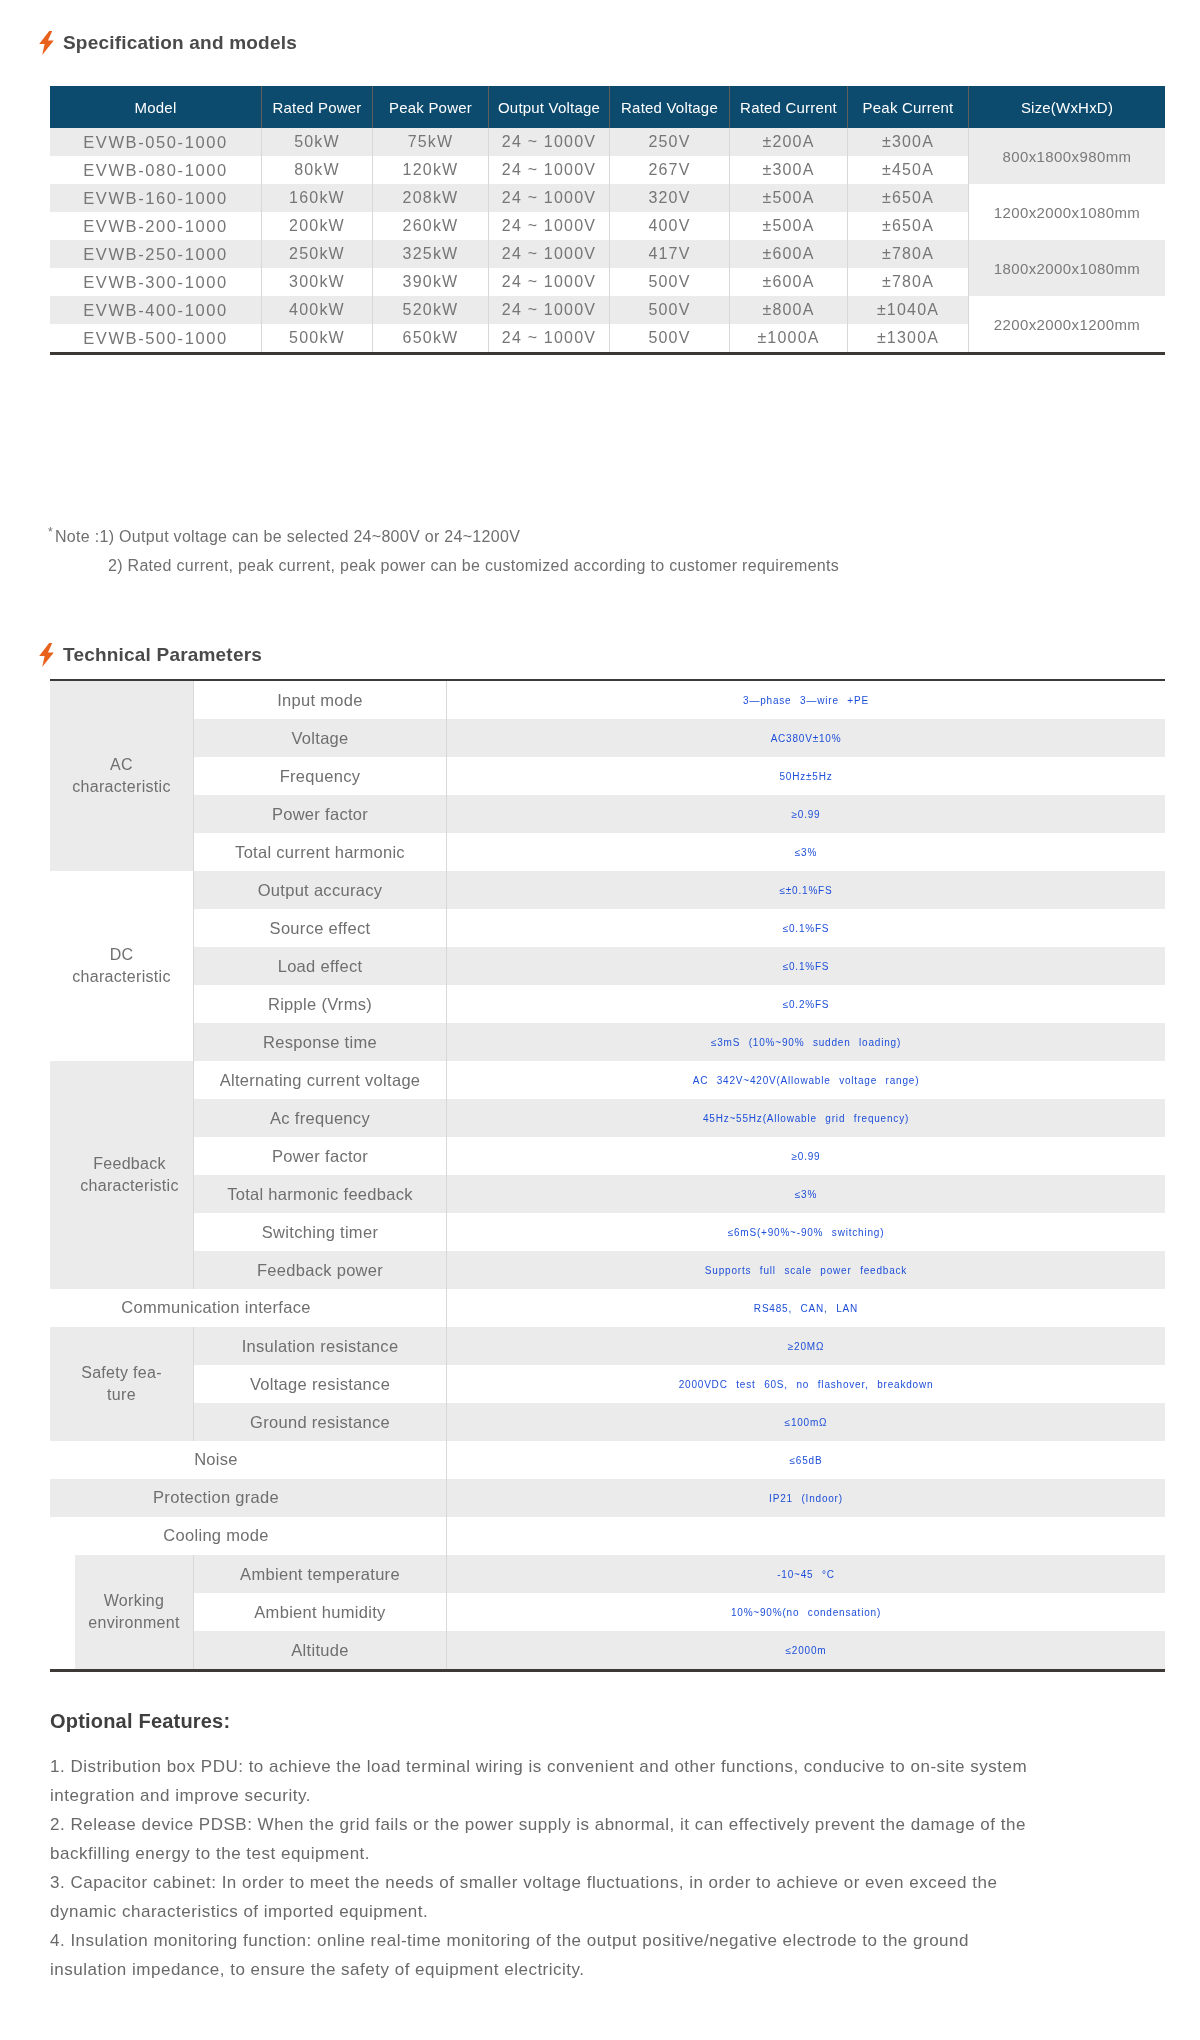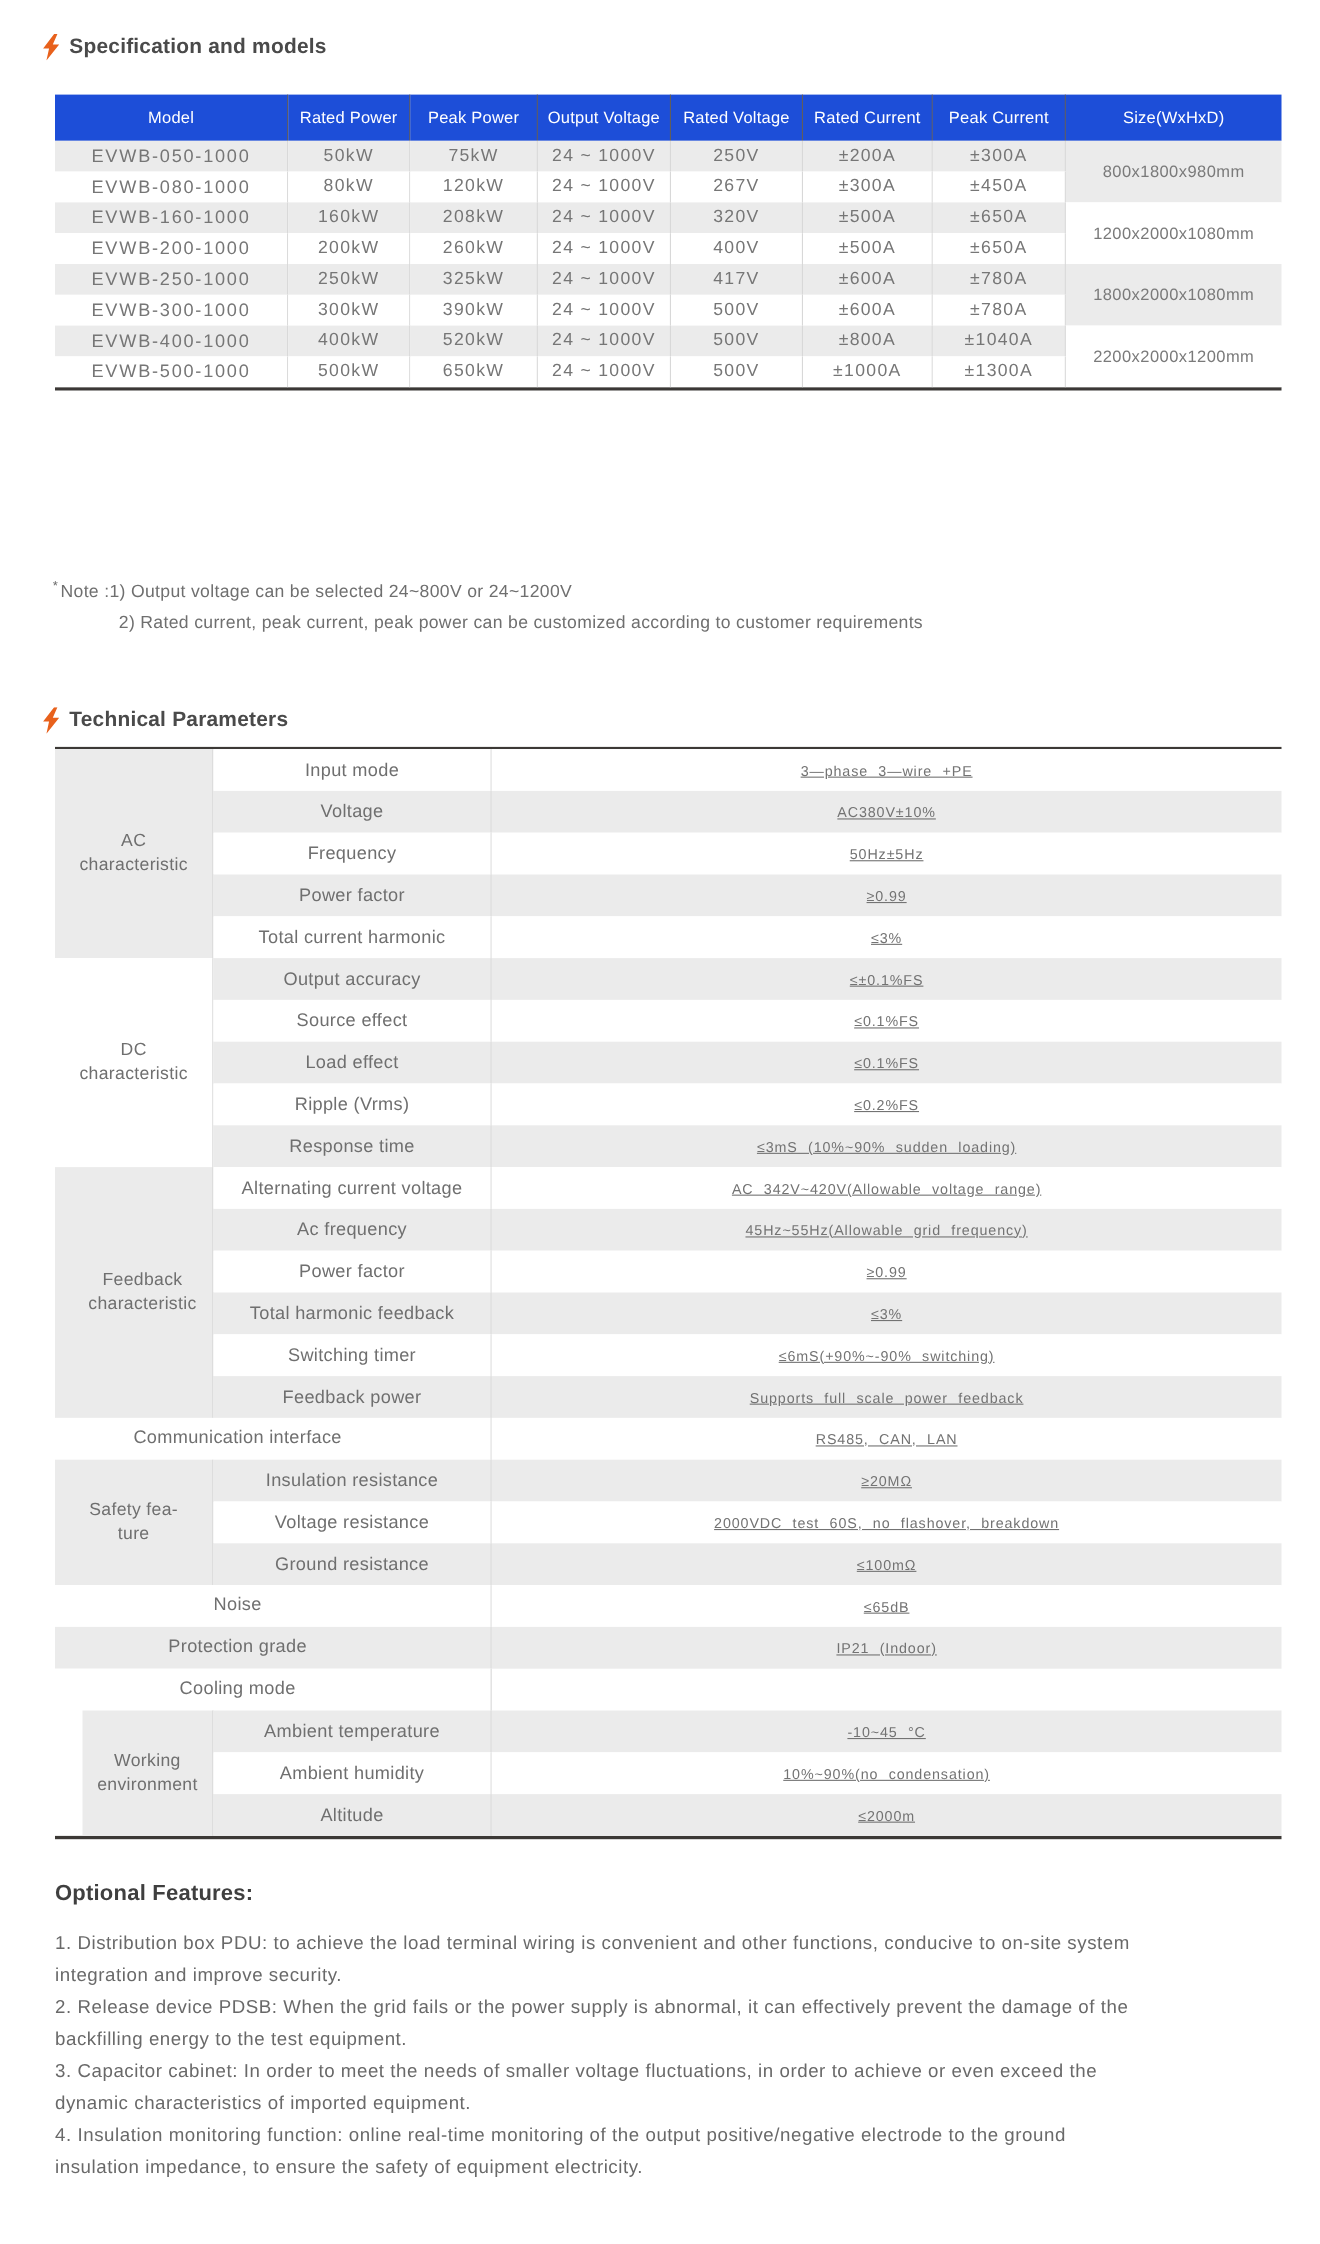--- a/index.html
+++ b/index.html
@@ -21,21 +21,21 @@
     font-size:19px;font-weight:bold;color:#4a4a4a;letter-spacing:0.2px;
   }
   
   .spec-grid{
     position:absolute;left:50px;top:86px;
     display:grid;
     grid-template-columns:212px 111px 116px 121px 120px 118px 121px 196px;
     border-bottom:3px solid #3b3836;
   }
   .spec-grid .h{
-    height:42px;background:#1d4ed8;color:#ffffff;
+    height:42px;background:#0c4a6e;color:#ffffff;
     display:flex;align-items:center;justify-content:center;
     font-size:15px;letter-spacing:0.2px;
     border-right:1px solid #615d5b;
     box-sizing:border-box;
   }
   .spec-grid .h.last{border-right:none;}
   .spec-grid .c{
     height:28px;
     display:flex;align-items:center;justify-content:center;
     font-size:16px;color:#767676;letter-spacing:1.2px;
@@ -75,23 +75,22 @@
   }
   .tech-grid .gcell.merged{padding-right:64px;font-size:16.5px;}
   .tech-grid .pcell{
     display:flex;align-items:center;justify-content:center;
     font-size:16.5px;color:#6f6f6f;letter-spacing:0.3px;
     border-right:1px solid #d8d8d8;
     box-sizing:border-box;
   }
   .tech-grid .vcell{
     display:flex;align-items:center;justify-content:center;
-    font-size:13px;color:#737373;letter-spacing:0.8px;word-spacing:5px;
-    box-sizing:border-box;
-    text-decoration:underline;
+    font-size:10px;color:#1d4ed8;letter-spacing:0.8px;word-spacing:5px;
+    box-sizing:border-box;
   }
   
   .opt-head{
     position:absolute;left:50px;top:1710px;
     font-size:20px;font-weight:bold;color:#3f3f3f;letter-spacing:0.2px;
   }
   .opt-body{
     position:absolute;left:50px;top:1752px;width:985px;
     font-size:17px;color:#696969;line-height:29px;letter-spacing:0.5px;
   }

